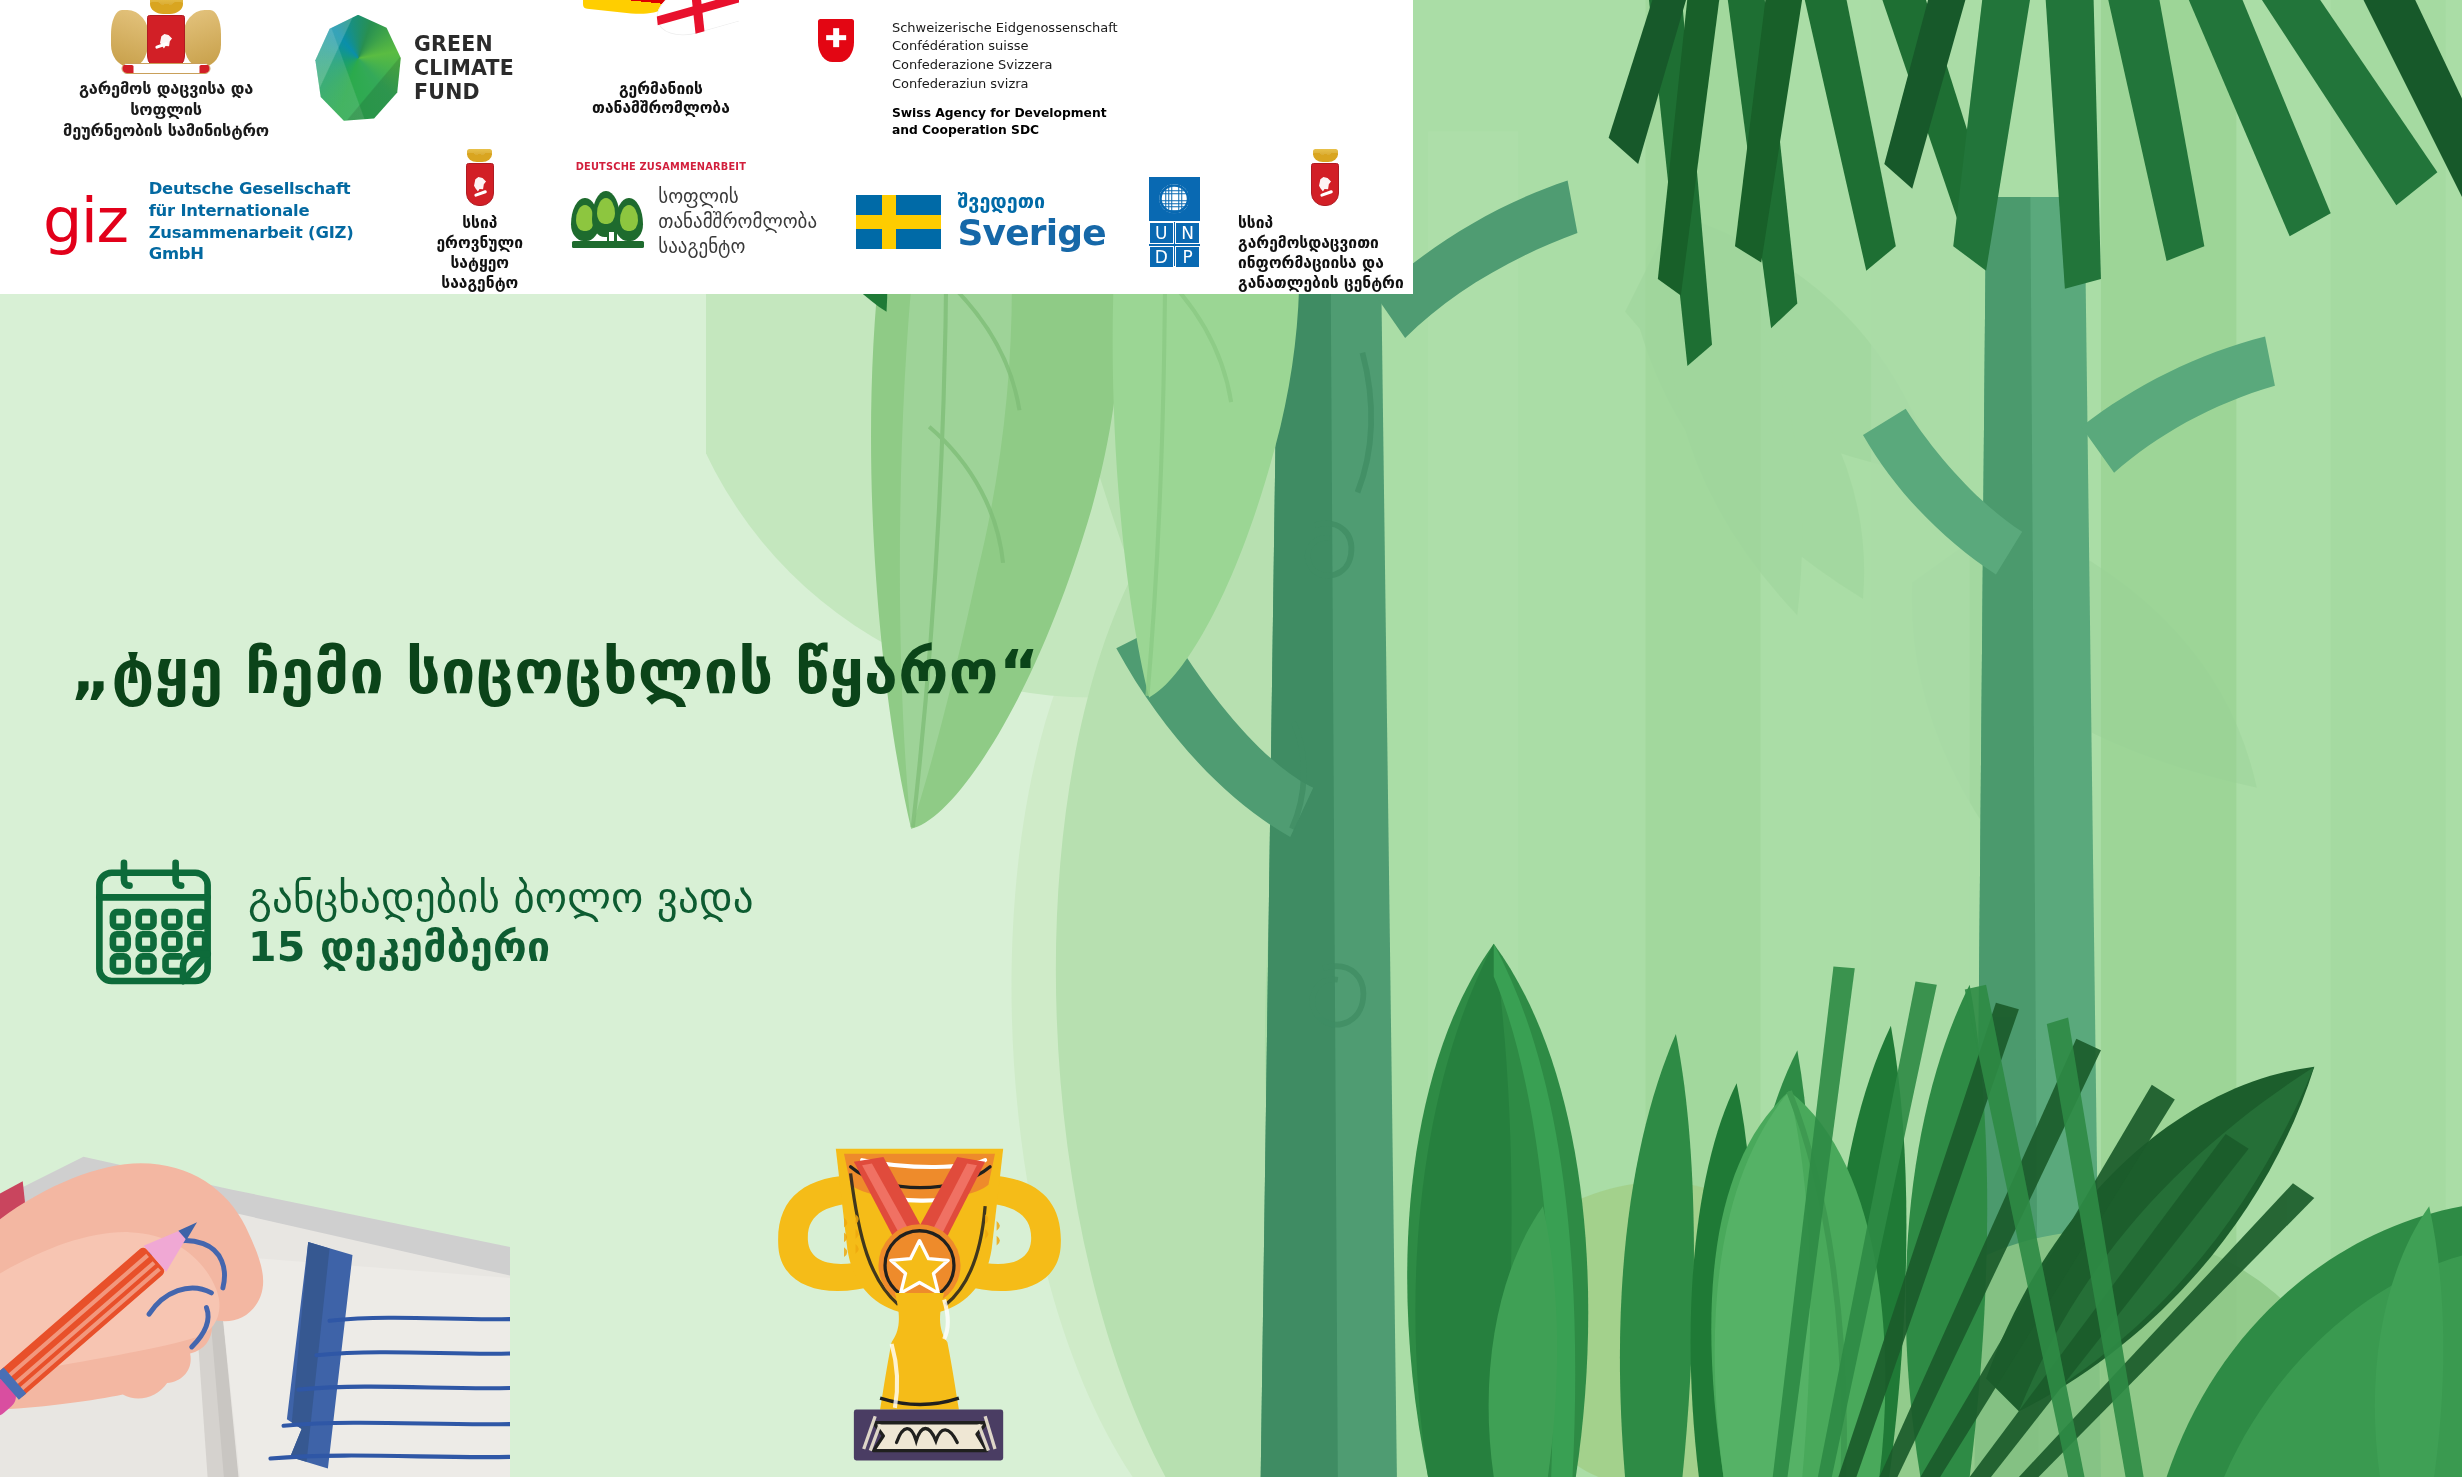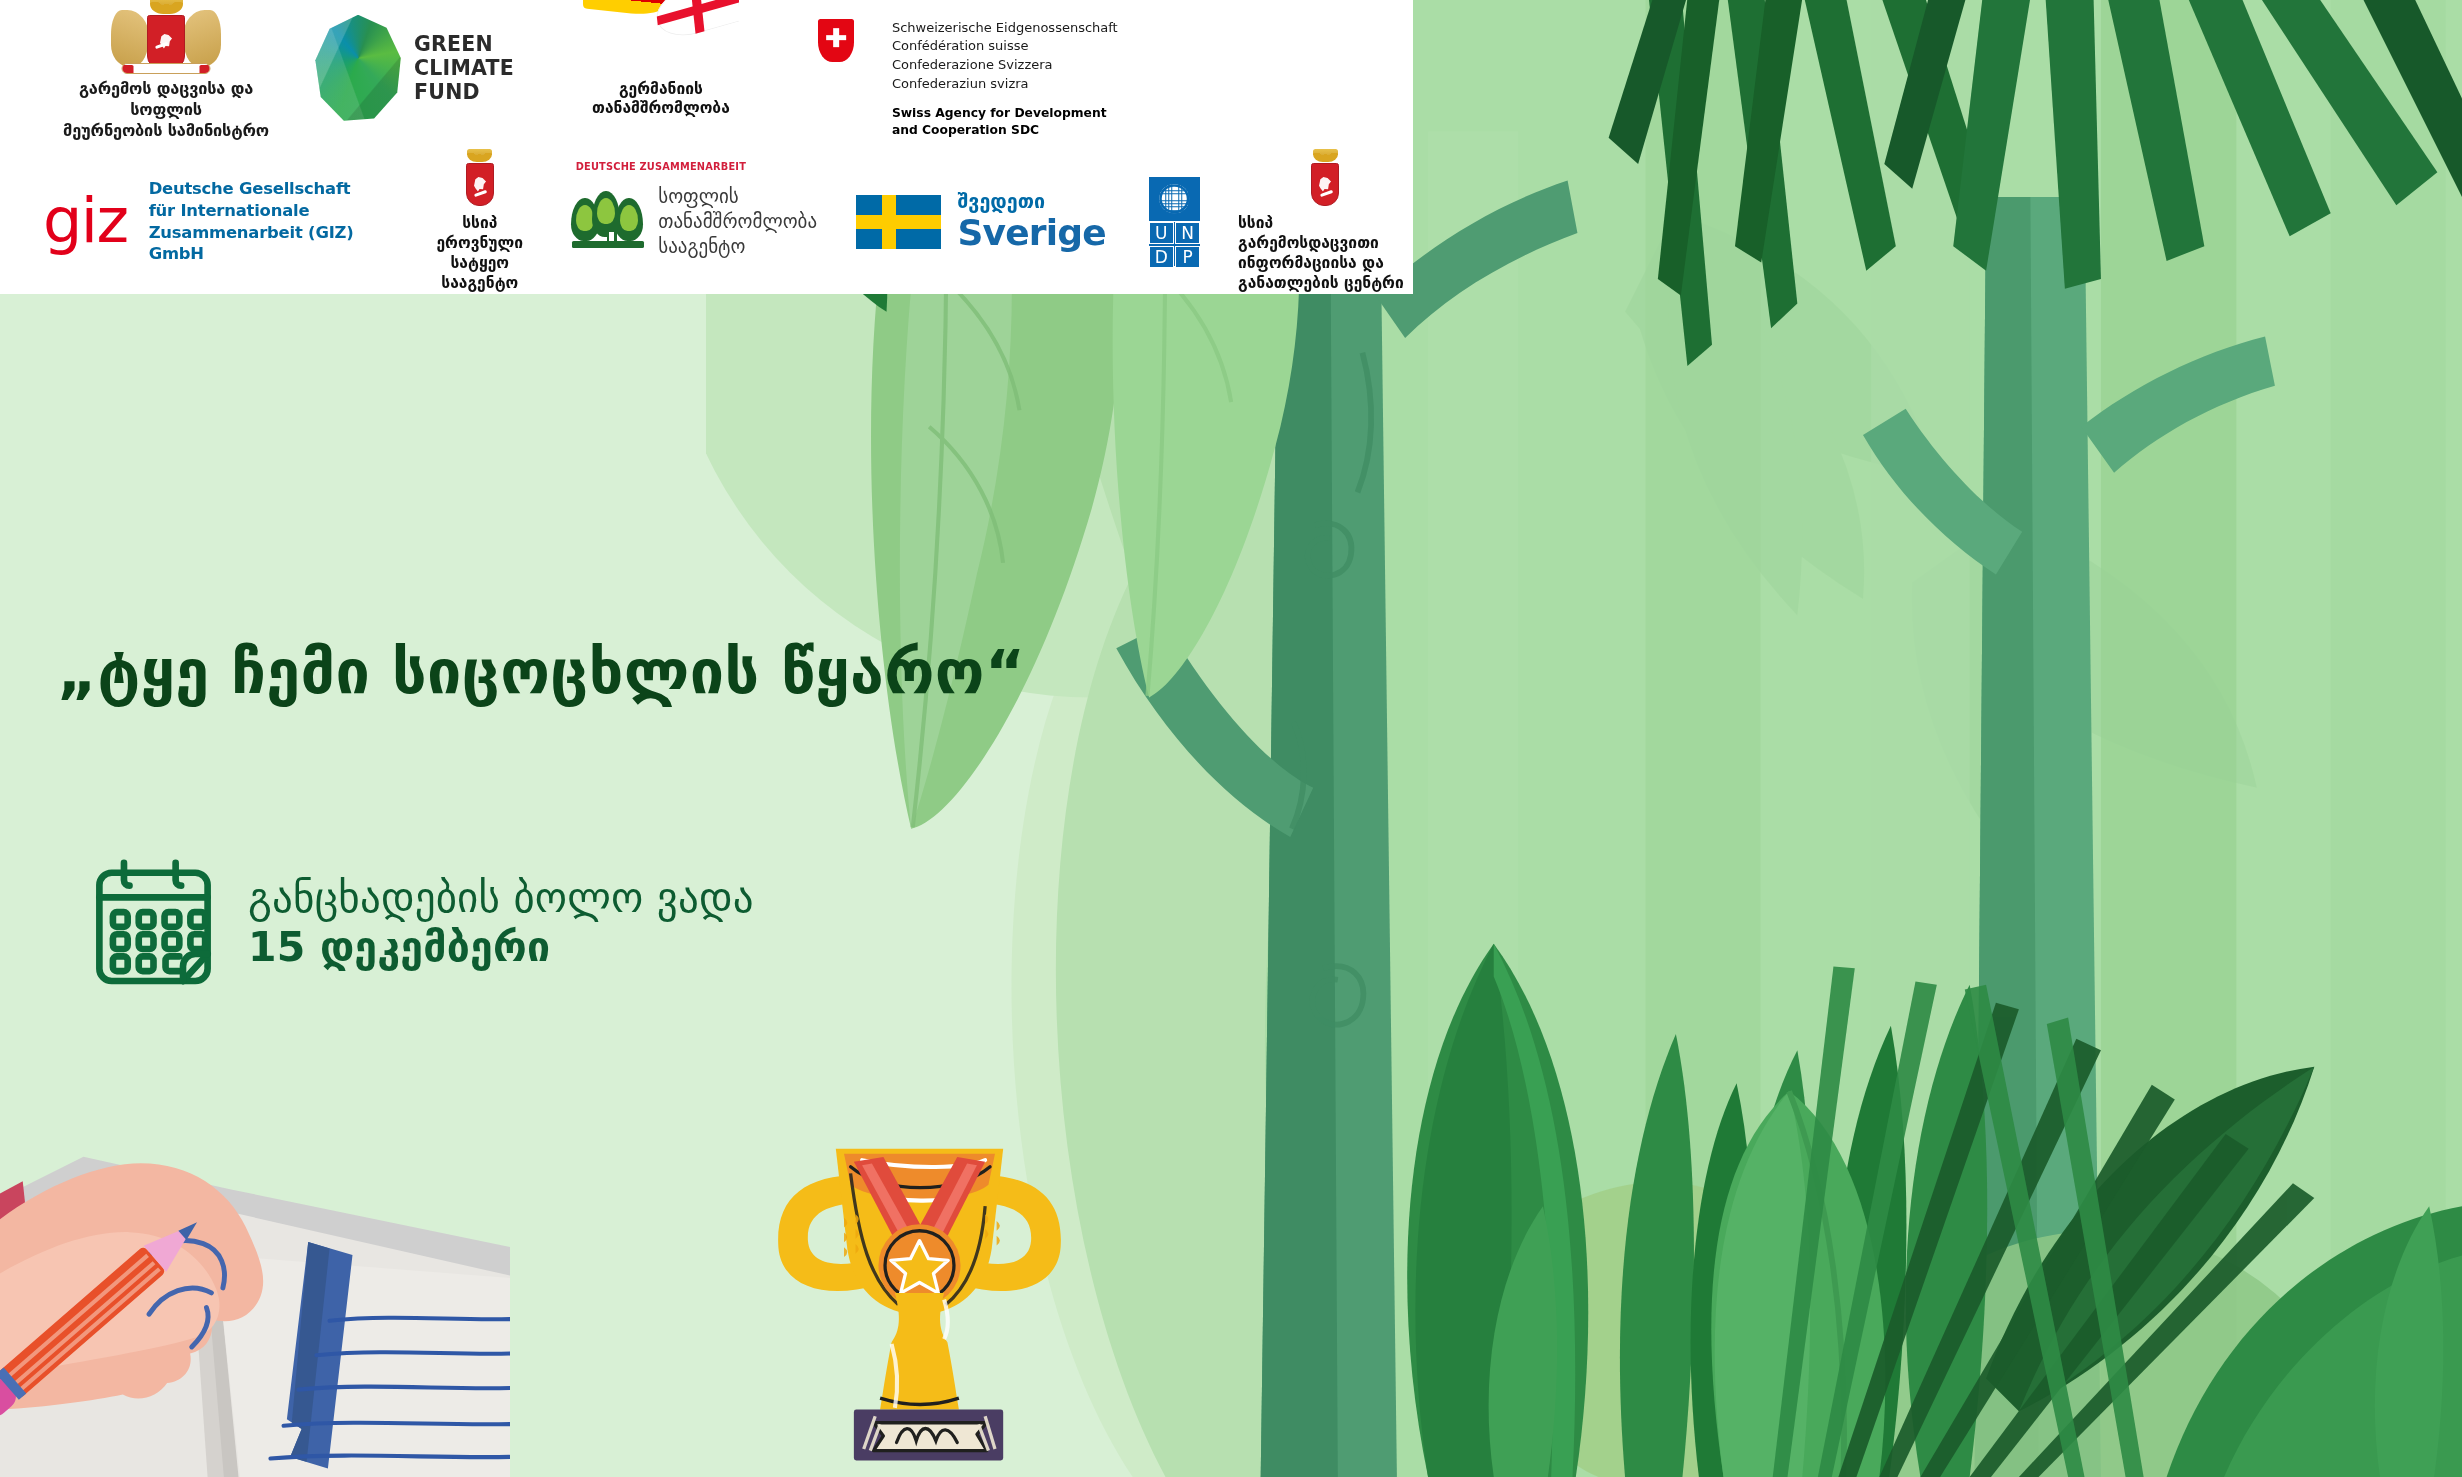--- a/index.html
+++ b/index.html
@@ -179,21 +179,21 @@
     position:absolute; left:0; top:458px; z-index:6;
     background:#0B4419;
     padding:18px 48px 24.6px 76px;
     color:#FFFFFF;
   }
   .headline span{
     font-size:54px;font-weight:700;letter-spacing:0.4px;line-height:1;white-space:nowrap;
   }
 
   .subtitle{
-    position:absolute;left:57px;top:636px;z-index:6;
+    position:absolute;left:71px;top:636px;z-index:6;
     color:#0B4419;font-size:61px;font-weight:700;letter-spacing:0.4px;white-space:nowrap;
   }
 
   
   .deadline{
     position:absolute;left:92px;top:858px;z-index:6;
     display:flex;align-items:center;gap:33px;
   }
   .cal-icon{width:123px;height:131px;flex:0 0 auto;}
   .deadline-text{color:#0D5C31;}

